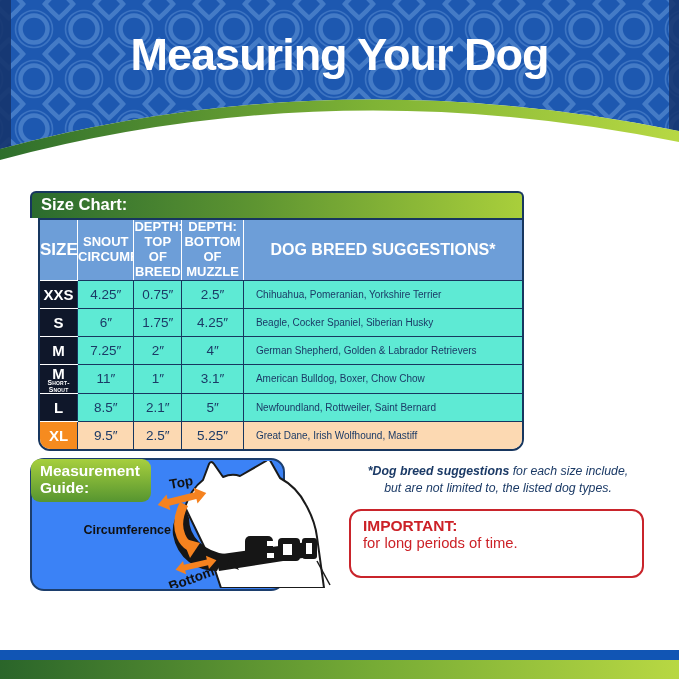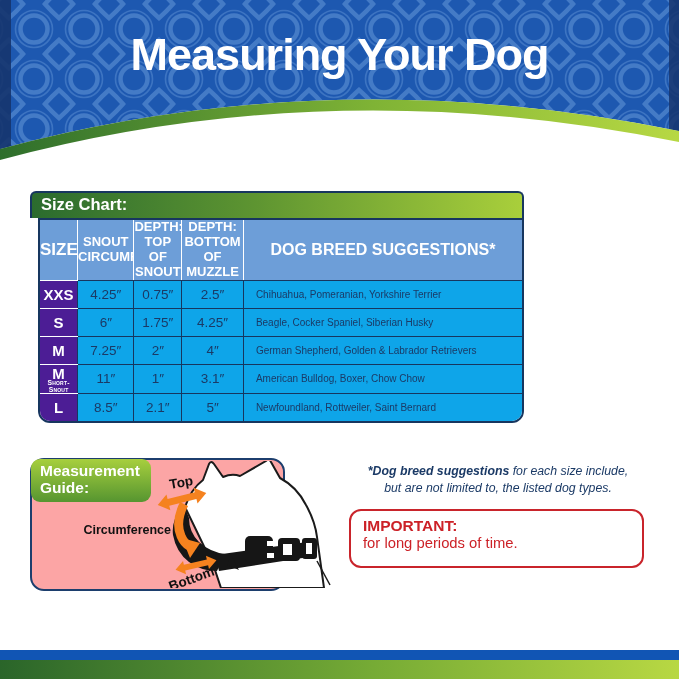--- a/index.html
+++ b/index.html
@@ -37,58 +37,58 @@
   thead th {
     background:#6d9ed8; color:#fff; height:30px;
     border-left-color:#fff; border-right-color:#fff;
     font-size:13px; line-height:1.15; text-align:center;
   }
   thead th.h-size { font-size:17px; border-bottom-color:#fff; }
   thead th.h-breeds { font-size:16px; }
   thead th span { display:block; }
   tbody td {
     height:28px; text-align:center;
-    color:#1b3a66; font-size:13.5px; background:#0ea5e9;
+    color:#1b3a66; font-size:13.5px; background:#5eead4;
   }
   td.c-size {
-    background:#4c1d95; color:#fff; font-weight:bold; font-size:15px;
+    background:#0f172a; color:#fff; font-weight:bold; font-size:15px;
     border-top-color:#fff; border-bottom-color:#fff;
   }
   td.c-size .sub {
     display:block; font-size:6.8px; font-variant:small-caps;
     letter-spacing:.2px; margin-top:-3px;
   }
   td.c-size .sub:empty { display:none; }
   td.c-breeds { text-align:left; padding-left:12px; font-size:10px; }
   tr.xl td { background:#fcd9b2; }
   tr.xl td.c-size { background:#f68b1f; }
   
   .guide {
     position:absolute; left:30px; top:458px; width:255px; height:133px;
-    border:2.5px solid #1c3e6d; border-radius:14px; background:#fca5a5;
+    border:2.5px solid #1c3e6d; border-radius:14px; background:#3b82f6;
   }
   .guide-label {
     position:absolute; left:-1px; top:-1px; z-index:2;
     background:linear-gradient(180deg,#a7cf3e 0%,#569530 100%);
     border-radius:9px; padding:4px 11px 6px 9px;
     color:#fff; font-weight:bold; font-size:15.5px; line-height:1.07;
   }
   .guide-label span { display:block; }
   .dog-svg { position:absolute; left:1px; top:1px; }
   
   .footnote {
     position:absolute; left:352px; top:463px; width:292px;
     text-align:center; font-style:italic; color:#1b3a66;
     font-size:12.3px; line-height:1.38;
   }
   .footnote .fn-bold { font-weight:bold; }
   .important {
     position:absolute; left:349px; top:509px; width:295px;
     border:2.5px solid #c9242b; border-radius:12px;
-    padding:6px 8px 14px 12px; color:#cc2127; background:#fff;
+    padding:6px 8px 24px 12px; color:#cc2127; background:#fff;
   }
   .important-heading { font-weight:bold; font-size:15.5px; line-height:1.15; }
   .important-body { font-size:14.8px; line-height:1.16; }
   .important-body span { display:block; }
   
   .stripe-blue {
     position:absolute; left:0; top:650px; width:679px; height:10px;
     background:#1155b4;
   }
   .stripe-green {
@@ -147,21 +147,21 @@
       </colgroup>
       <thead>
         <tr>
           <th class="h-size">SIZE</th>
           <th>
             <span>SNOUT</span>
             <span>CIRCUMFERENCE</span>
           </th>
           <th>
             <span>DEPTH:</span>
-            <span>TOP OF SNOUT</span>
+            <span>TOP OF BREED</span>
           </th>
           <th>
             <span>DEPTH:</span>
             <span>BOTTOM OF MUZZLE</span>
           </th>
           <th class="h-breeds">DOG BREED SUGGESTIONS*</th>
         </tr>
       </thead>
       <tbody>
         <tr>
@@ -191,20 +191,27 @@
           <td>1″</td>
           <td>3.1″</td>
           <td class="c-breeds">American Bulldog, Boxer, Chow Chow</td>
         </tr>
         <tr>
           <td class="c-size"><span>L</span></td>
           <td>8.5″</td>
           <td>2.1″</td>
           <td>5″</td>
           <td class="c-breeds">Newfoundland, Rottweiler, Saint Bernard</td>
+        </tr>
+        <tr class="xl">
+          <td class="c-size"><span>XL</span></td>
+          <td>9.5″</td>
+          <td>2.5″</td>
+          <td>5.25″</td>
+          <td class="c-breeds">Great Dane, Irish Wolfhound, Mastiff</td>
         </tr>
       </tbody>
     </table>
   </div>
 </div>
 
 <div class="guide">
   <div class="guide-label">
     <span>Measurement</span>
     <span>Guide:</span>

